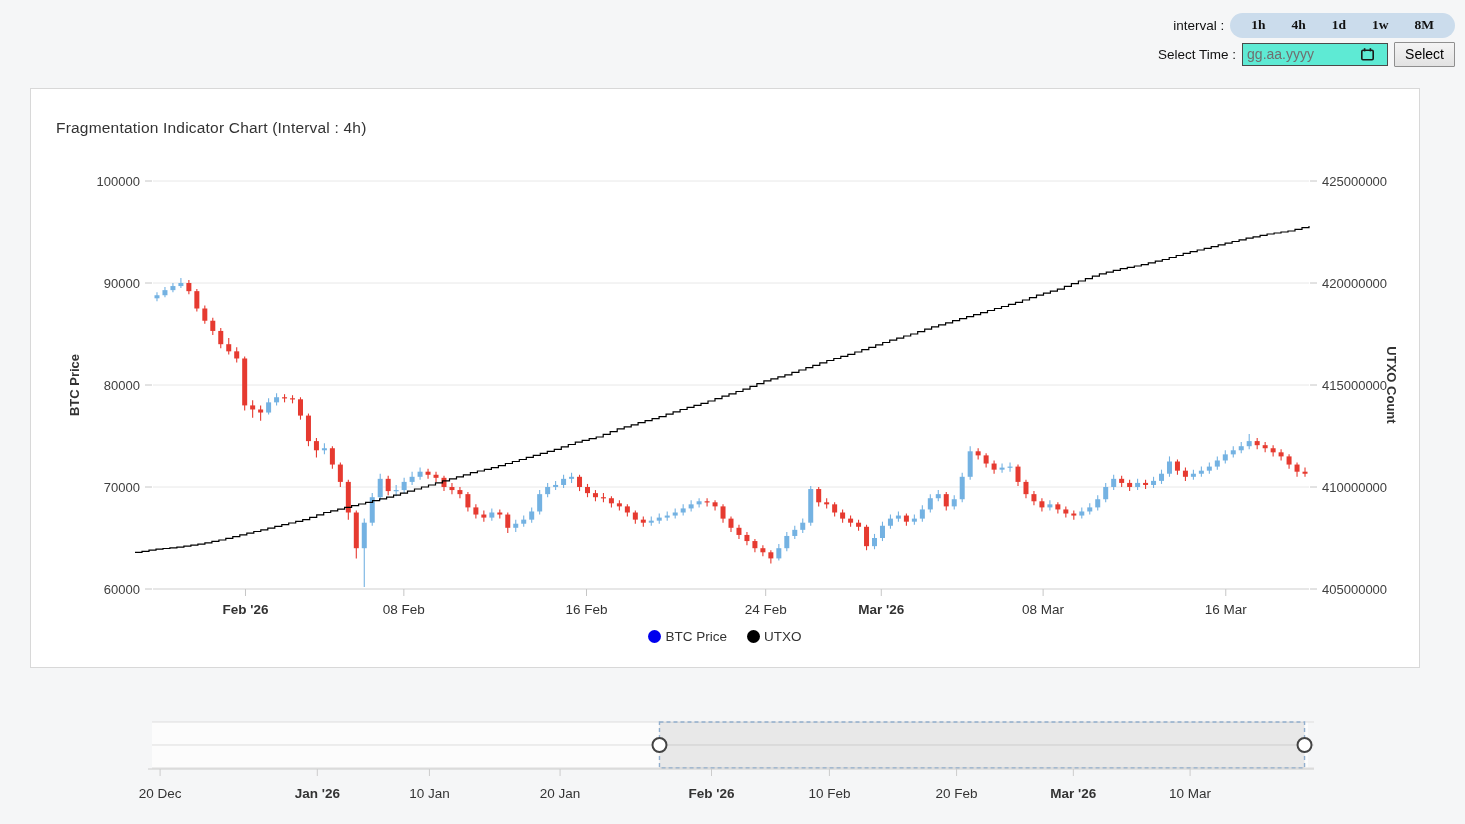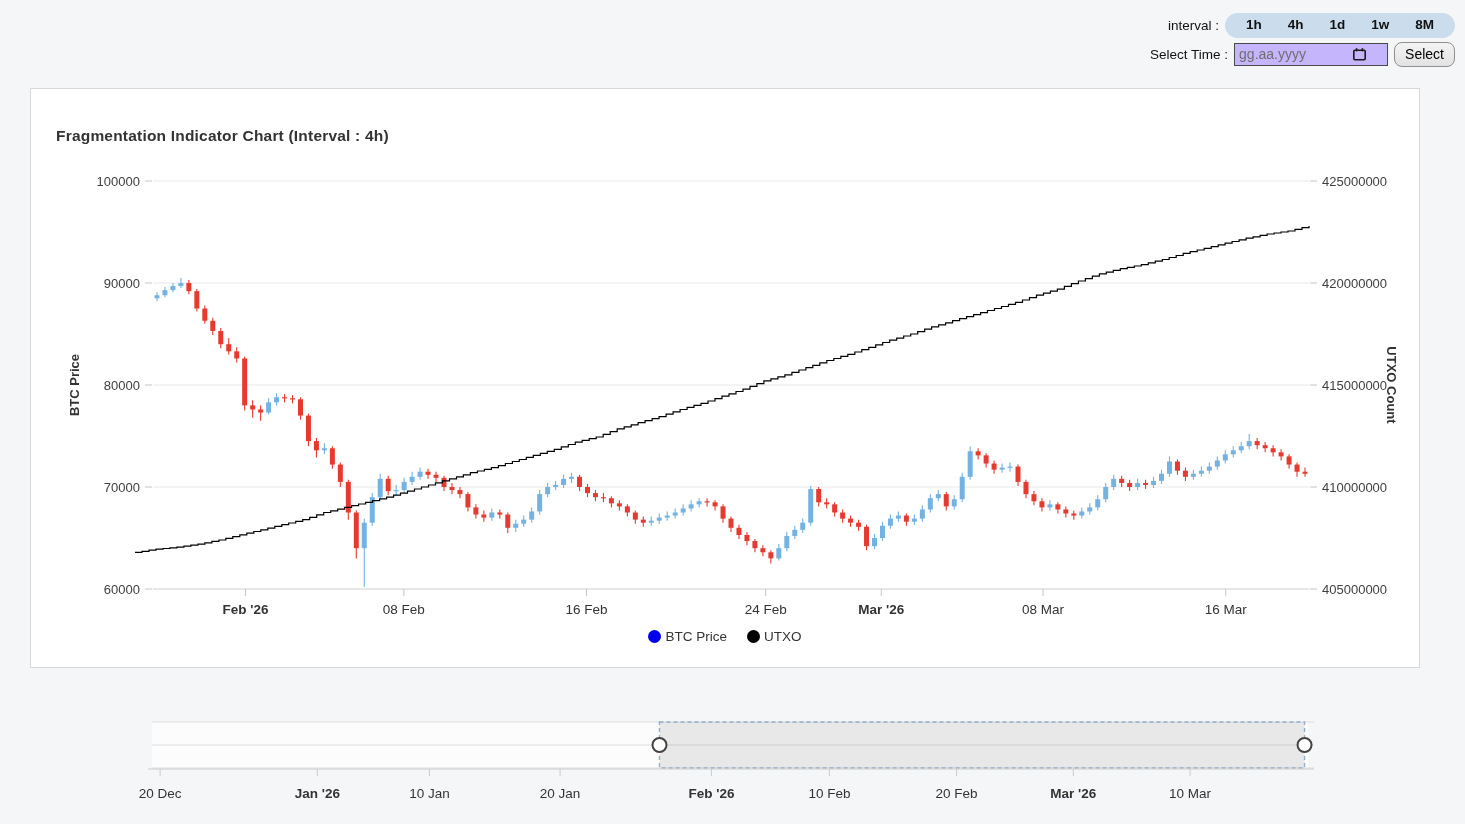--- a/index.html
+++ b/index.html
@@ -13,47 +13,47 @@
     position:absolute;top:13px;right:10px;
     display:flex;flex-direction:column;align-items:flex-end;gap:4px;
     font-size:13.5px;color:#111;
   }
   .ctrl-row{display:flex;align-items:center;gap:6px;}
   .interval-pill{
     display:flex;align-items:center;border-radius:13px;padding:2px 8px;
   }
   .interval-pill button{
     background:transparent;border:none;cursor:pointer;
-    font-family:Liberation Sans, sans-serif;
+    font-family:Liberation Serif, serif;
     font-size:13.5px;font-weight:700;color:#111;
     padding:3px 13px;line-height:1.1;
   }
   .date-wrap{
-    display:flex;align-items:center;background:#c4b5fd;
-    border:1.5px solid #4a4a4a;height:21px;padding:0 20px 0 4px;width:128px;
+    display:flex;align-items:center;background:#5eead4;
+    border:1.5px solid #4a4a4a;height:21px;padding:0 12px 0 4px;width:128px;
   }
   .date-wrap input{
     border:none;outline:none;flex:1;min-width:0;
     font-family:"Liberation Sans",sans-serif;font-size:14px;color:#555;
     background:transparent;padding:0;
   }
   .date-wrap input::placeholder{color:#6f6f6f;opacity:1;}
   .select-btn{
     height:25px;padding:0 10px;font-size:14px;color:#000;
     font-family:"Liberation Sans",sans-serif;
     background:linear-gradient(#f4f4f4,#e2e2e2);
-    border:1px solid #8f8f8f;border-radius:8px;cursor:pointer;
+    border:1px solid #8f8f8f;border-radius:1px;cursor:pointer;
   }
   .chart-card{
     position:absolute;left:30px;top:88px;width:1390px;height:580px;
     background:#ffffff;border:1px solid #d8d8d8;box-sizing:border-box;
   }
   .chart-title{
-    position:absolute;left:25px;top:38px;
-    font-size:15.5px;font-weight:bold;color:#333;letter-spacing:.2px;
+    position:absolute;left:25px;top:30px;
+    font-size:15.5px;font-weight:normal;color:#333;letter-spacing:.2px;
   }
   .chart-svg{position:absolute;left:0;top:0;}
   .legend{
     position:absolute;left:0;top:540px;width:100%;
     display:flex;justify-content:center;align-items:center;gap:20px;
     font-size:13.5px;color:#333;
   }
   .legend-item{display:flex;align-items:center;gap:4px;cursor:pointer;}
   .legend-dot{width:13px;height:13px;border-radius:50%;display:inline-block;}
   .navigator{position:absolute;left:0;top:705px;width:1465px;height:119px;}

